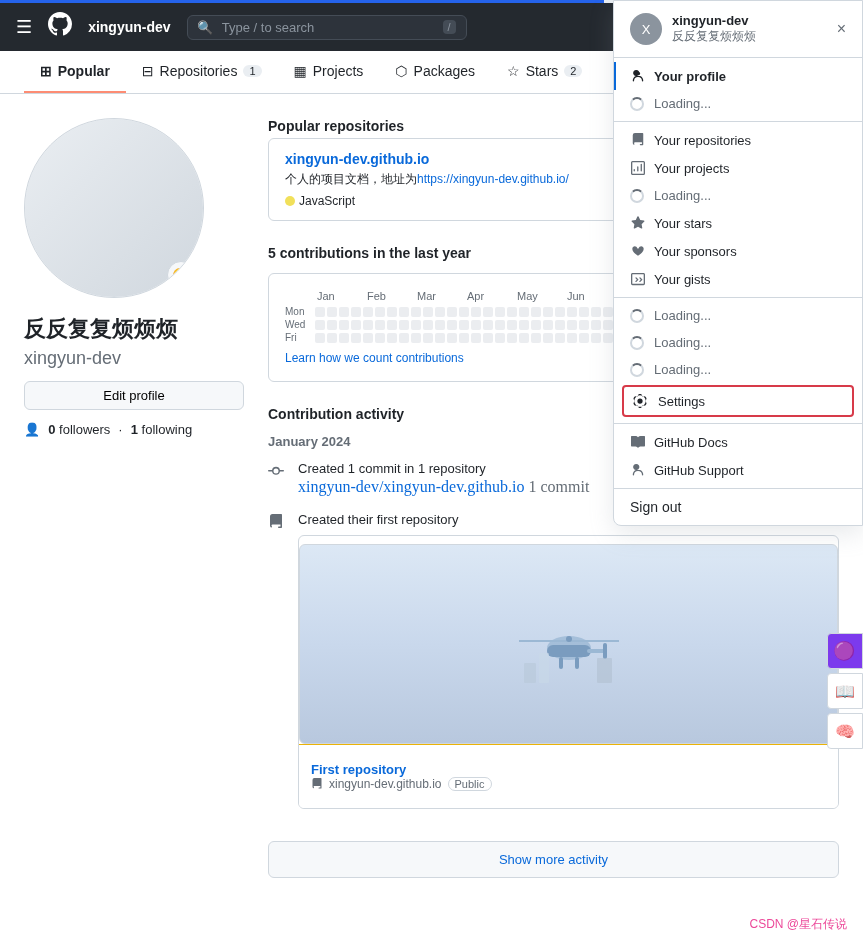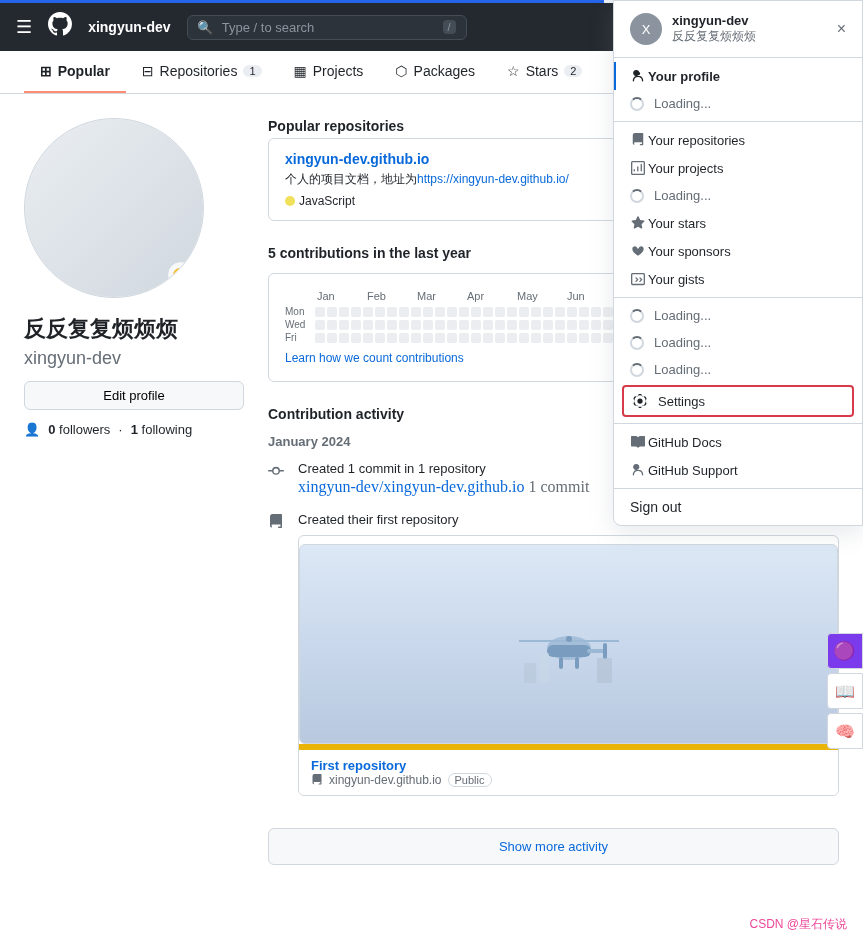--- a/index.html
+++ b/index.html
@@ -108,21 +108,21 @@
     .activity-icon { width: 20px; height: 20px; flex-shrink: 0; color: #656d76; font-size: 14px; margin-top: 2px; }
     .activity-content { flex: 1; }
     .activity-text { font-size: 13px; color: #1f2328; margin-bottom: 2px; }
     .activity-sub { font-size: 16px; color: #656d76; font-family: Liberation Serif, serif; }
     .activity-sub a { color: #0969da; text-decoration: none; }
     .first-repo-card {
       border: 1px solid #d0d7de; border-radius: 6px; overflow: hidden; margin-top: 8px; height: 200px;
       background: linear-gradient(180deg, #dce8f5 0%, #c9d8ec 50%, #b8c8de 100%);
       display: flex; align-items: center; justify-content: center; position: relative;
     }
-    .first-repo-footer { padding: 8px 12px; border-top: 6px solid #eab308; background: #fff; }
+    .first-repo-footer { padding: 17px 12px; border-top: 1px solid #eab308; background: #fff; }
     .first-repo-footer-text { font-size: 13px; color: #0969da; font-weight: 600; }
     .first-repo-footer-sub { font-size: 12px; color: #656d76; display: flex; align-items: center; gap: 6px; }
     .first-repo-card-wrap { border: 1px solid #d0d7de; border-radius: 6px; overflow: hidden; margin-top: 8px; }
     .show-more-btn {
       width: 100%; padding: 10px; border: 1px solid #d0d7de; border-radius: 6px;
       background: #f6f8fa; cursor: pointer; font-size: 13px; color: #0969da; margin-top: 16px;
     }
     .dropdown-menu {
       position: fixed; top: 0; right: 0; width: 250px; background: #fff;
       border: 1px solid #d0d7de; border-radius: 0 0 0 8px; box-shadow: 0 8px 24px rgba(140,149,159,0.2);
@@ -136,21 +136,21 @@
       display: flex; align-items: center; justify-content: center; color: #fff; font-size: 13px; flex-shrink: 0;
       overflow: hidden;
     }
     .dropdown-user-info { flex: 1; }
     .dropdown-username { font-weight: 600; font-size: 13px; }
     .dropdown-display-name { font-size: 12px; color: #656d76; }
     .dropdown-close { cursor: pointer; color: #656d76; font-size: 16px; margin-left: auto; }
 
     .dropdown-section { border-bottom: 1px solid #d0d7de; padding: 4px 0; }
     .dropdown-item {
-      display: flex; align-items: center; gap: 2px; padding: 6px 16px;
+      display: flex; align-items: center; gap: 8px; padding: 6px 16px;
       font-size: 13px; color: #1f2328; cursor: pointer; text-decoration: none;
     }
     .dropdown-item.active { font-weight: 600; border-left: 2px solid #0969da; padding-left: 14px; }
     .dropdown-item.highlighted {
       border: 2px solid #d73a49; border-radius: 4px; margin: 2px 8px; padding: 6px 8px;
     }
     .dropdown-item .item-icon { width: 16px; height: 16px; flex-shrink: 0; display: flex; align-items: center; justify-content: center; color: #656d76; }
     .loading-item { display: flex; align-items: center; gap: 10px; padding: 6px 16px; font-size: 13px; color: #656d76; }
     .loading-spinner {
       width: 14px; height: 14px; border-radius: 50%; border: 2px solid #d0d7de; border-top-color: #656d76;

